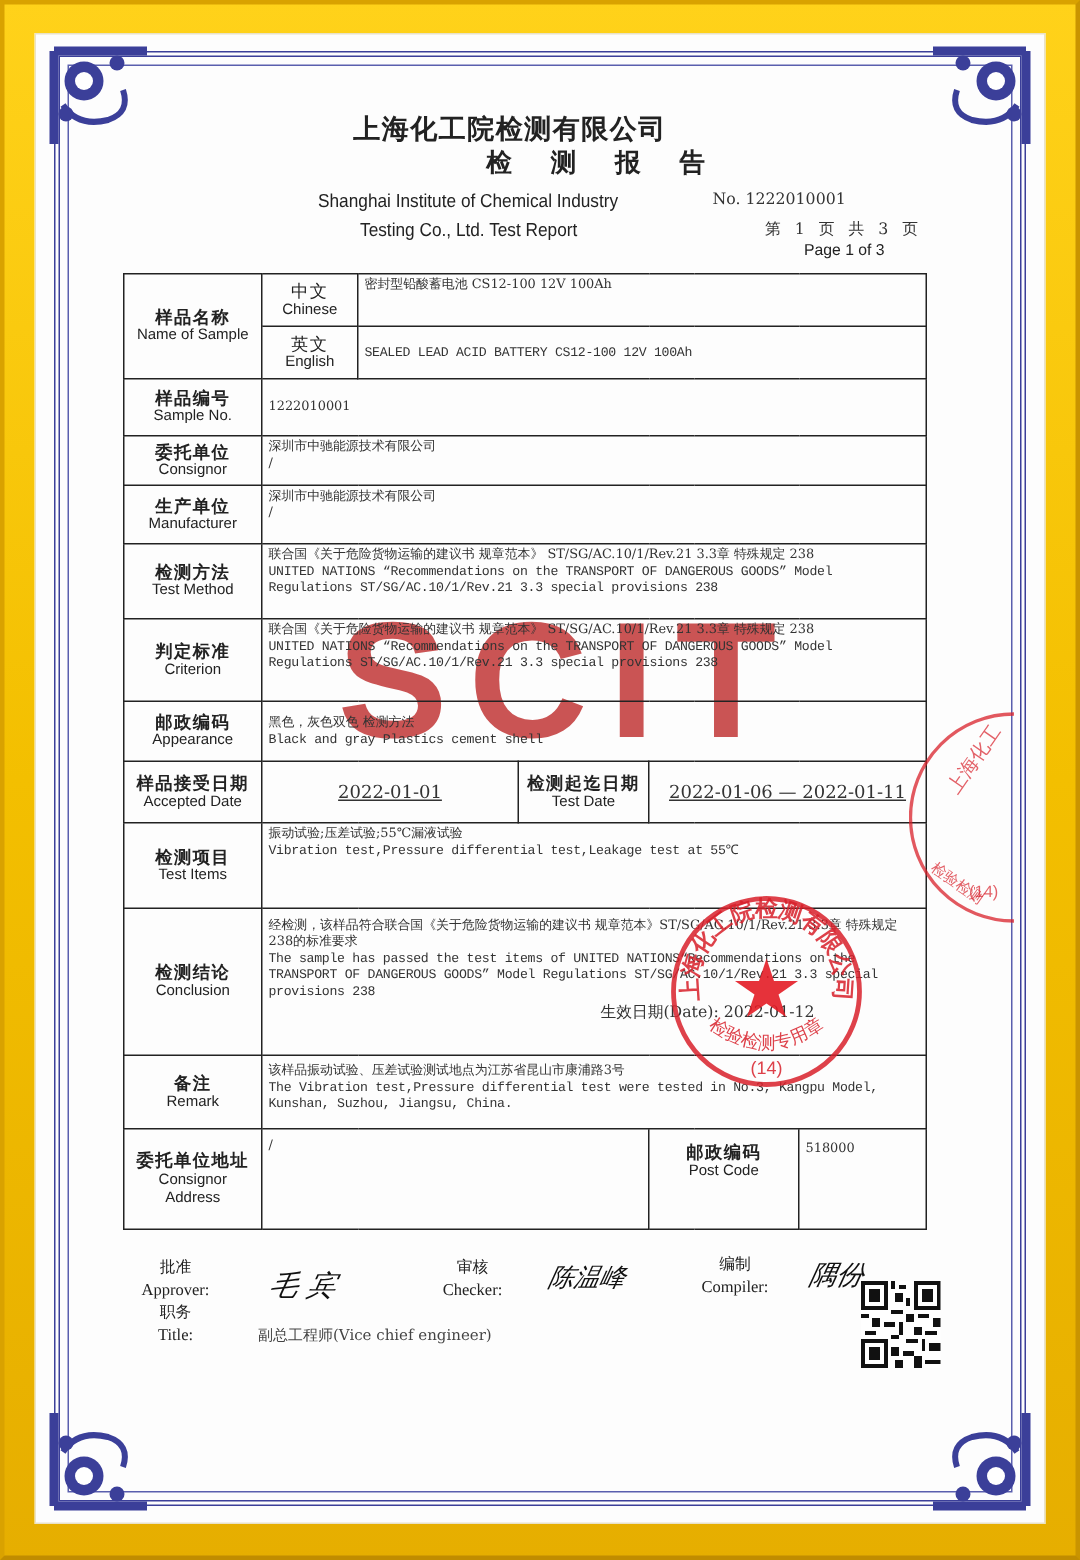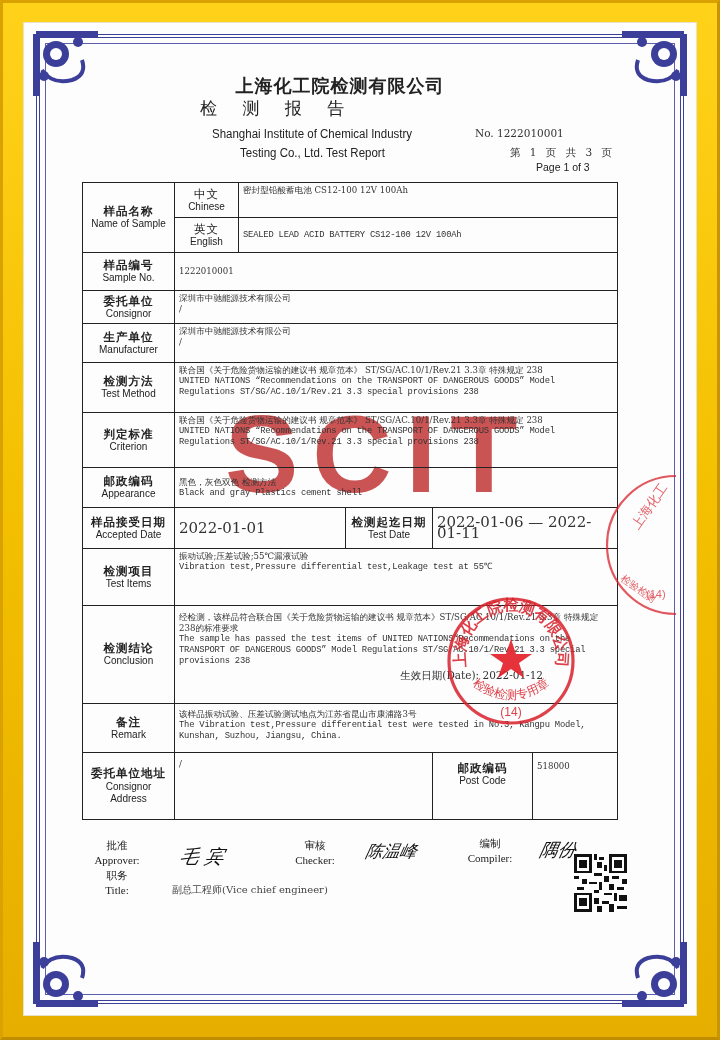--- a/index.html
+++ b/index.html
@@ -15,37 +15,37 @@
   .blue-inner { position:absolute; left:45px; top:43px; width:630px; height:952px; box-sizing:border-box;
     border:1px solid #5a5fae; }
   .corner { position:absolute; width:70px; height:70px; }
   .corner svg { width:100%; height:100%; }
 
   .watermark { position:absolute; left:225px; top:390px; font-family:"Liberation Sans", sans-serif; font-weight:bold;
     font-size:110px; letter-spacing:14px; color:#b91c1c; opacity:0.75; z-index:1; }
 
   .header { position:absolute; left:0; top:0; width:720px; z-index:2; }
   .title-cn { position:absolute; left:200px; top:74px; width:280px; text-align:center; font-size:18px; font-weight:bold; letter-spacing:1px; }
-  .subtitle-cn { position:absolute; left:200px; top:97px; width:280px; text-align:left; font-size:17px; font-weight:normal; letter-spacing:10px; }
+  .subtitle-cn { position:absolute; left:200px; top:97px; width:280px; text-align:right; font-size:17px; font-weight:bold; letter-spacing:10px; }
   .title-en1 { position:absolute; left:212px; top:127px; font-family:"Liberation Sans", sans-serif; font-size:12.5px; transform:scaleX(0.92); transform-origin:left; }
   .title-en2 { position:absolute; left:240px; top:146px; font-family:"Liberation Sans", sans-serif; font-size:12.5px; transform:scaleX(0.92); transform-origin:left; }
   .report-no { position:absolute; left:475px; top:127px; font-size:10.5px; color:#333; }
   .page-cn { position:absolute; left:510px; top:146px; font-size:10.5px; color:#333; word-spacing:6px; }
   .page-en { position:absolute; left:536px; top:161px; font-family:"Liberation Sans", sans-serif; font-size:10.5px; color:#222; }
 
   table.report { position:absolute; left:82px; top:182px; width:535px; border-collapse:collapse; z-index:2; table-layout:fixed; }
   table.report td { border:1.3px solid #222; padding:0; vertical-align:middle; }
   table.report tr { }
   .lbl { text-align:center; line-height:1.25; }
   .lbl .cn { display:block; font-size:11.5px; font-weight:bold; letter-spacing:1px; }
   .lbl .en { display:block; font-family:"Liberation Sans", sans-serif; font-size:10px; }
   .val { font-family:"DejaVu Serif", serif; font-size:8.6px; line-height:11px; padding:2px 4px !important; color:#333; vertical-align:top !important; }
   .val.mid { vertical-align:middle !important; }
   .val .mono { font-family:"Liberation Mono", monospace; font-size:8.8px; letter-spacing:-0.2px; }
-  .val.center { text-align:left; vertical-align:middle !important; font-size:15px; }
+  .val.center { text-align:center; vertical-align:middle !important; font-size:12px;text-decoration:underline; }
   .concl-date { text-align:right; padding-right:70px; margin-top:3px; font-size:10.5px; }
 
   .signs { position:absolute; left:0; top:0; width:720px; height:1040px; z-index:2; pointer-events:none; }
   .signs > * { pointer-events:auto; }
   .sign-lbl { position:absolute; text-align:center; font-family:"Liberation Serif", serif; font-size:11px; line-height:15px; }
   .sign-lbl .cn { display:block; font-family:"DejaVu Serif", serif; font-size:10.5px; }
   .signature { position:absolute; font-family:"DejaVu Serif", serif; font-size:19px; font-style:italic; color:#111; transform:skewX(-12deg); }
   .title-val { position:absolute; left:172px; top:883px; font-size:10px; color:#444; }
   .qr { position:absolute; left:574px; top:854px; width:53px; height:58px; }
 

